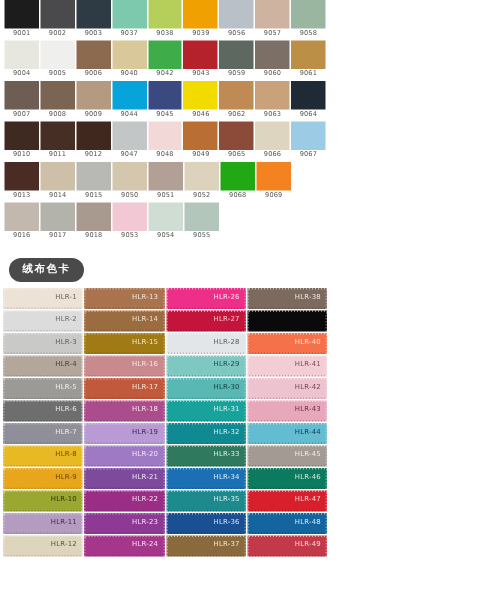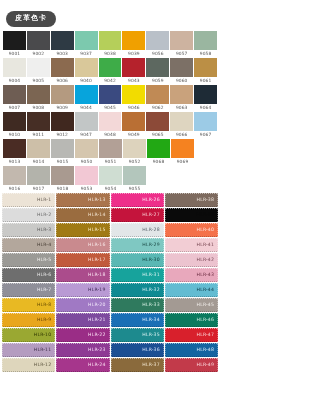--- a/index.html
+++ b/index.html
@@ -75,23 +75,20 @@
     position:relative;z-index:2;
     white-space:nowrap;
   }
 </style>
 </head>
 <body>
 
 <div class="page">
 
   <div>
-    <div class="sec-head">
-      <span class="pill">皮革色卡</span>
-    </div>
     <div class="leather-wrap">
 
       <div class="lrow">
         <div class="lcell">
             <span class="lchip" style="background: rgb(28, 28, 28);"></span>
             <span class="llabel">9001</span>
           </div>
         <div class="lcell">
             <span class="lchip" style="background: rgb(74, 74, 76);"></span>
             <span class="llabel">9002</span>
@@ -302,20 +299,23 @@
         <div class="lcell">
             <span class="lchip" style="background: rgb(179, 198, 188);"></span>
             <span class="llabel">9055</span>
           </div>
       </div>
 
     </div>
   </div>
 
   <div>
+    <div class="sec-head">
+      <span class="pill">绒布色卡</span>
+    </div>
     <div class="fabric-wrap">
       <div class="fgrid">
         <div class="fcol">
             <div class="fchip" style="background: rgb(236, 227, 214);">
               <span class="flabel" style="color: rgb(107, 97, 88);">HLR-1</span>
             </div>
             <div class="fchip" style="background: rgb(220, 220, 220);">
               <span class="flabel" style="color: rgb(107, 107, 107);">HLR-2</span>
             </div>
             <div class="fchip" style="background: rgb(201, 201, 199);">

